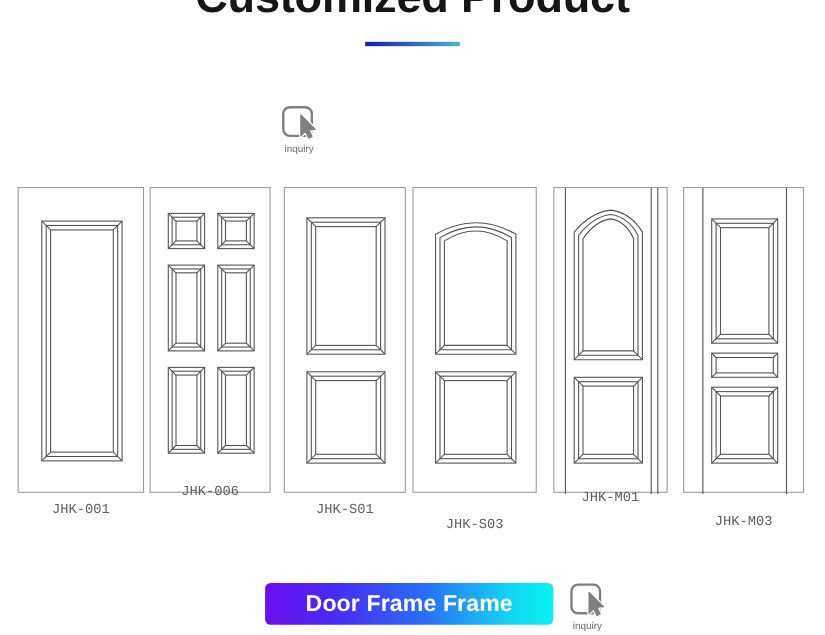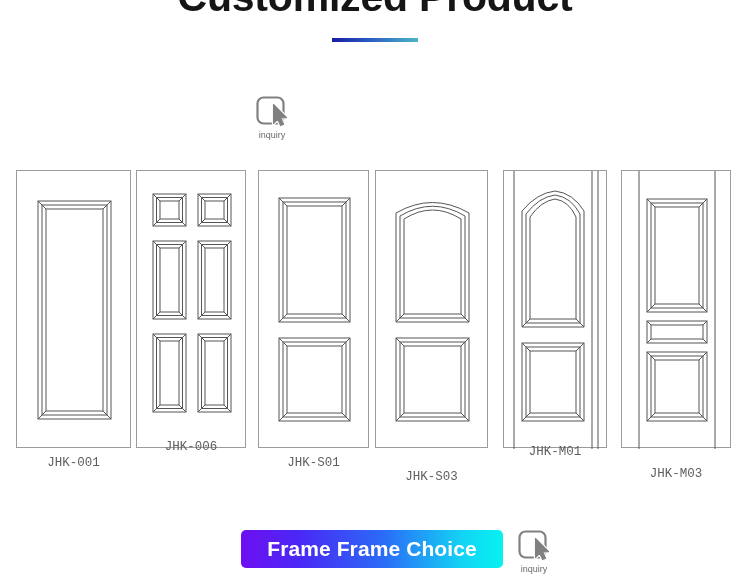--- a/index.html
+++ b/index.html
@@ -334,21 +334,21 @@
         </g>
       </svg>
     </div>
     <div class="door-label" style="top:297px;">JHK-M03</div>
   </div>
 
 </div>
 
 <div class="section-row" style="top:530px;">
   <div class="section-inner">
-    <button class="choice-btn">Frame Frame Choice</button>
+    <button class="choice-btn">Door Frame Frame</button>
     <div class="inquiry-wrap">
       <div class="inquiry-box">
         <svg width="33" height="33" viewBox="0 0 33 33">
           <rect x="1.5" y="1.5" width="26" height="26" rx="6" ry="6" fill="#ffffff" stroke="#808080" stroke-width="2.2"></rect>
           <path d="M17.5 8.5 L17.5 27.5 L21.8 23.2 L24.6 29.6 L27.6 28.2 L24.8 22 L30.6 21.6 Z" fill="#ffffff" stroke="#ffffff" stroke-width="3.4" stroke-linejoin="round"></path>
           <path d="M17.5 8.5 L17.5 27.5 L21.8 23.2 L24.6 29.6 L27.6 28.2 L24.8 22 L30.6 21.6 Z" fill="#808080" stroke="#808080" stroke-width="1.1" stroke-linejoin="round"></path>
         </svg>
       </div>
       <div class="inquiry-label">inquiry</div>
     </div>

